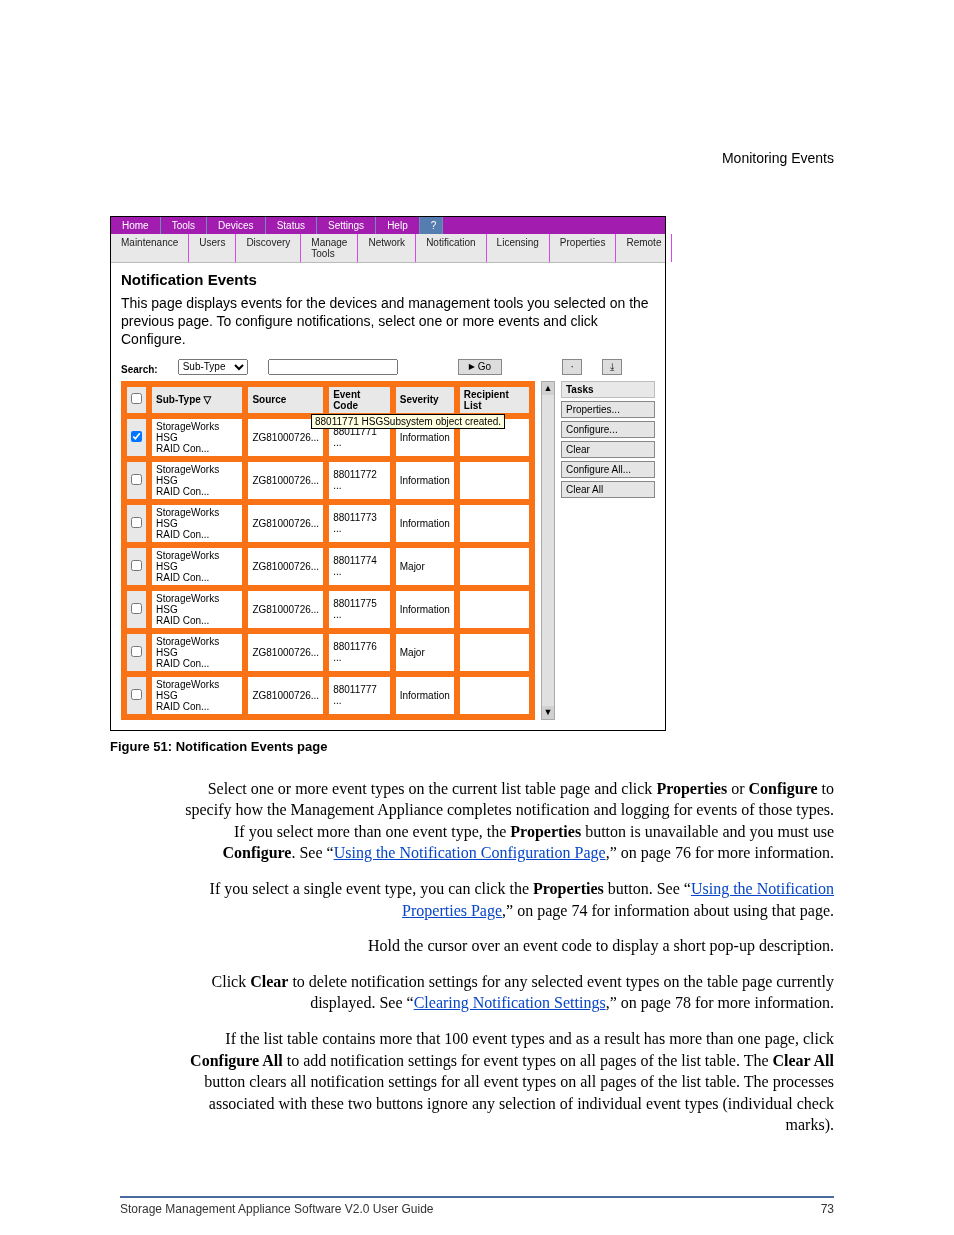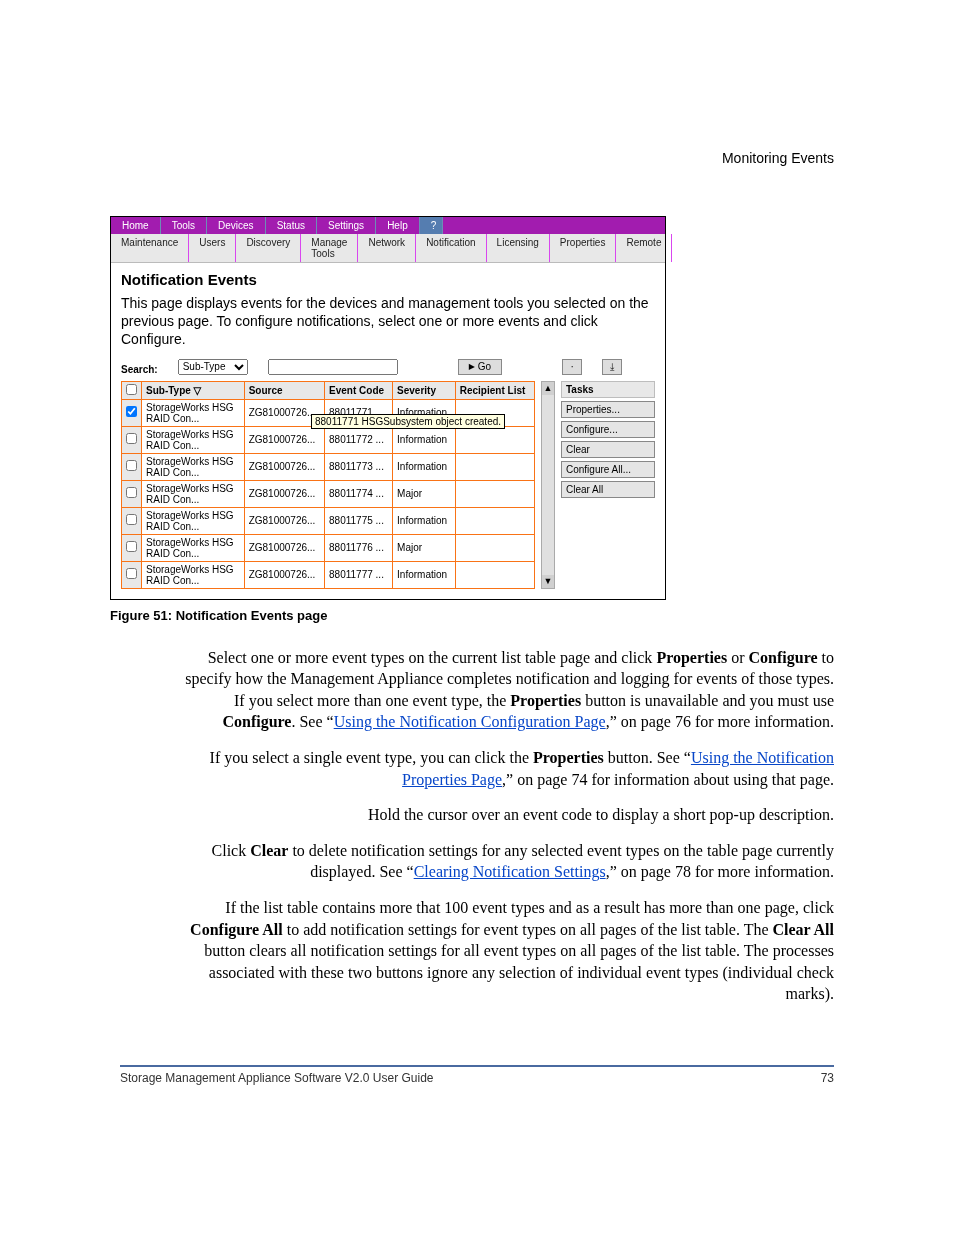--- a/index.html
+++ b/index.html
@@ -63,21 +63,21 @@
   .gobtn .tri { font-size:8px; }
   .mini { width:20px; height:16px; border:1px solid #888; background:#ddd; font-size:10px; text-align:center; line-height:14px;}
   .grid-wrap { display:flex; gap:6px; align-items:flex-start;}
   .grid {
     flex: 1;
     border-collapse: collapse;
     width: 100%;
     font-size: 10px;
   }
   .grid th, .grid td {
-    border: 1px solid #f97316;
+    border: 6px solid #f97316;
     padding: 2px 4px;
     text-align: left;
     background: #fff;
   }
   .grid th { background:#e8e8e8; font-weight:bold; }
   .grid td.cb { width:16px; text-align:center; background:#e8e8e8;}
   .grid input[type=checkbox]{ width:11px;height:11px;}
   .grid .two { line-height:1.1; }
   .scroll { width:14px; background:#e0e0e0; border:1px solid #aaa; align-self:stretch; display:flex; flex-direction:column; justify-content:space-between;}
   .scroll .ar{ height:13px; text-align:center; background:#d0d0d0; font-size:9px; line-height:13px;}

